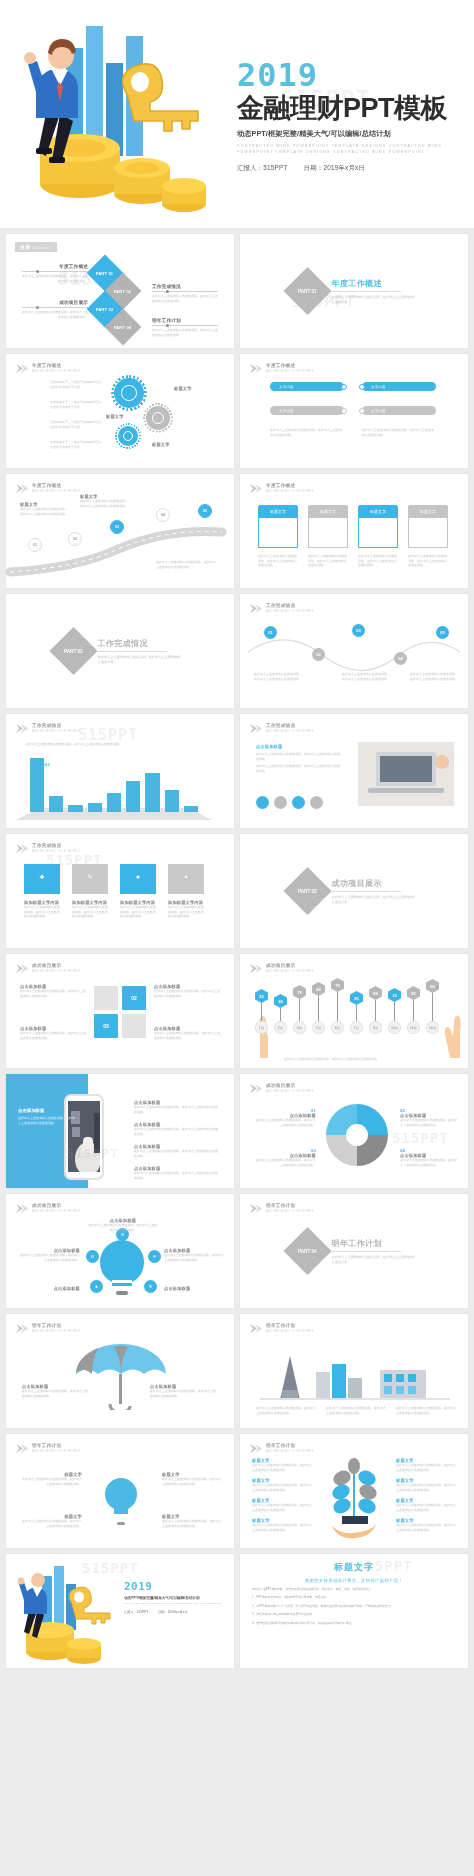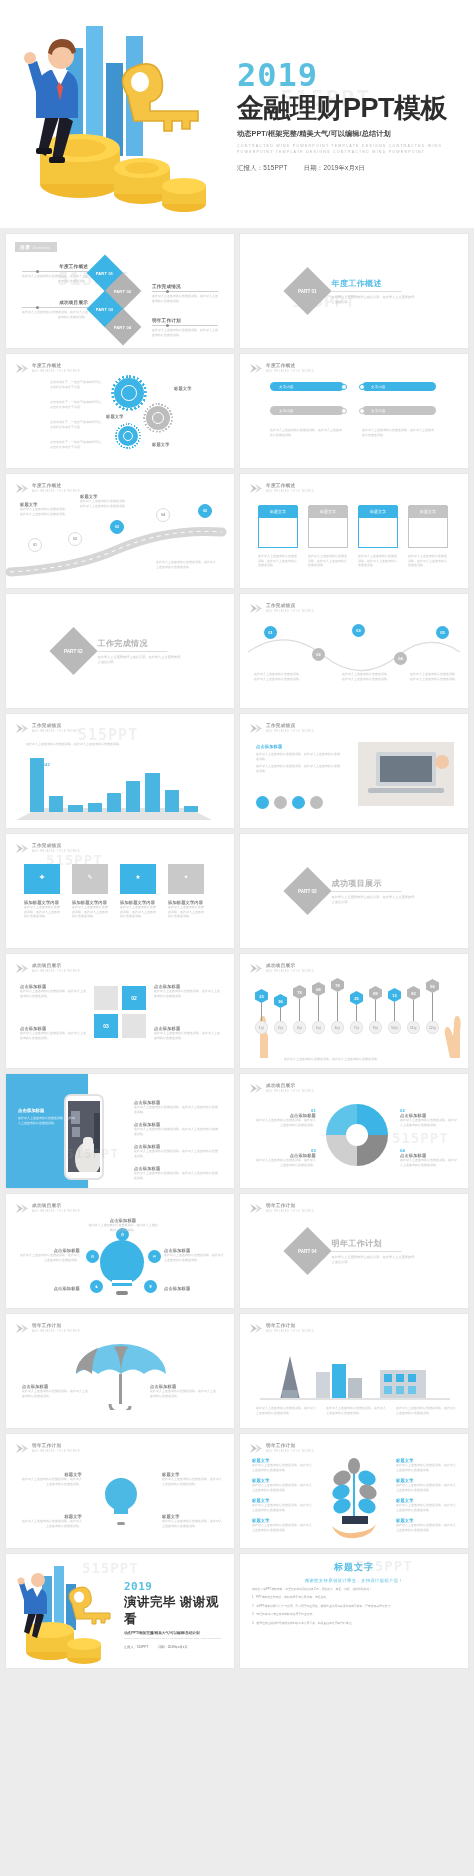--- a/index.html
+++ b/index.html
@@ -1035,21 +1035,20 @@
         <path d="M22 30 q-8 3 -8 12 l0 14 l23 0 l0 -15 q0 -9 -8 -11 z" fill="#2f6fc4"></path>
         <path d="M23 30 l4 9 l5 -9 z" fill="#fff"></path>
         <circle cx="28" cy="22" r="7" fill="#f6c7a5"></circle>
         <path d="M14 42 l-5 -16 l5 -2 l5 15 z" fill="#2f6fc4"></path>
         <circle cx="11" cy="23" r="3.5" fill="#f6c7a5"></circle>
       </g>
     </svg>
     <div class="wm" style="left:76px;top:6px;font-size:14px">515PPT</div>
     <div style="position:absolute;left:118px;top:26px;width:106px">
       <div class="th-year">2019</div>
-      <div class="th-title">演讲完毕 谢谢观看</div>
       <div class="th-sub">动态PPT/框架完整/精美大气/可以编辑/总结计划</div>
       <div class="th-eng">CONTRACTED WIND POWERPOINT TEMPLATE DESIGNS CONTRACTED WIND POWERPOINT</div>
       <div class="th-meta">
         <span>汇报人：515PPT</span>
         <span>日期：2019年x月x日</span>
       </div>
     </div>
   </div>
 
   <div class="slide">

